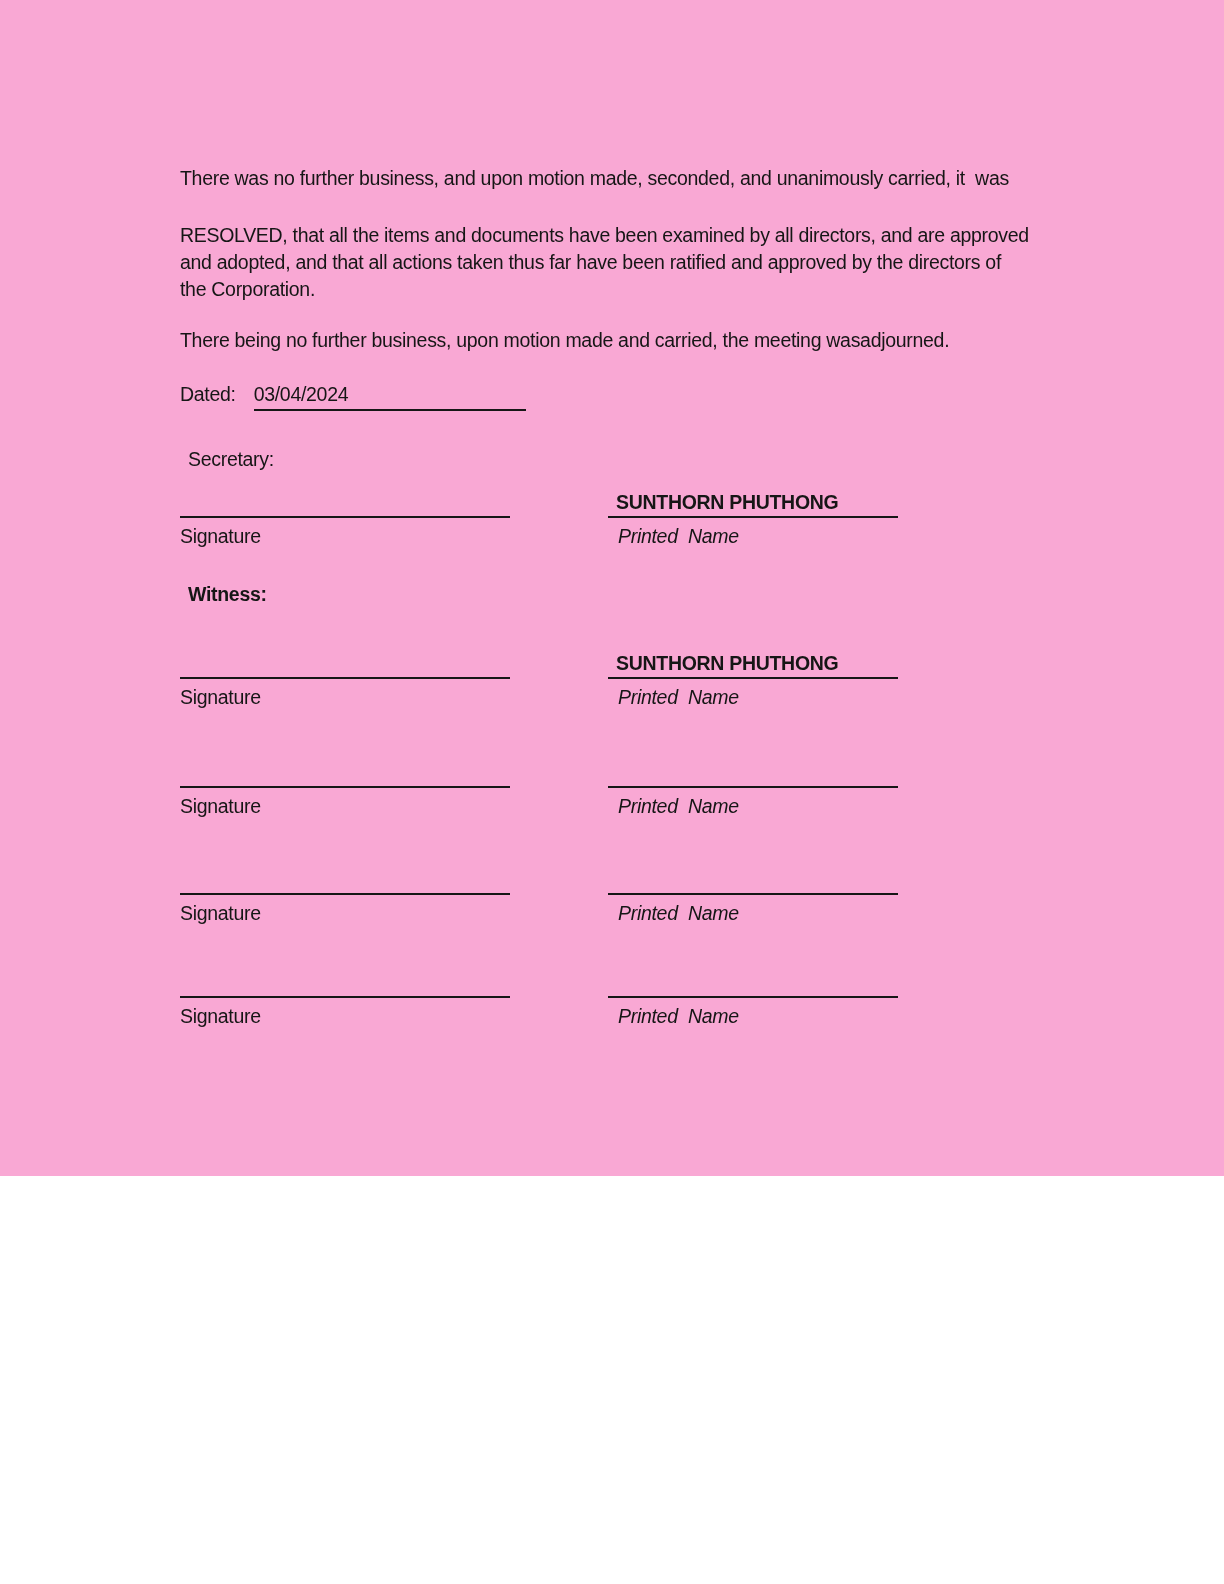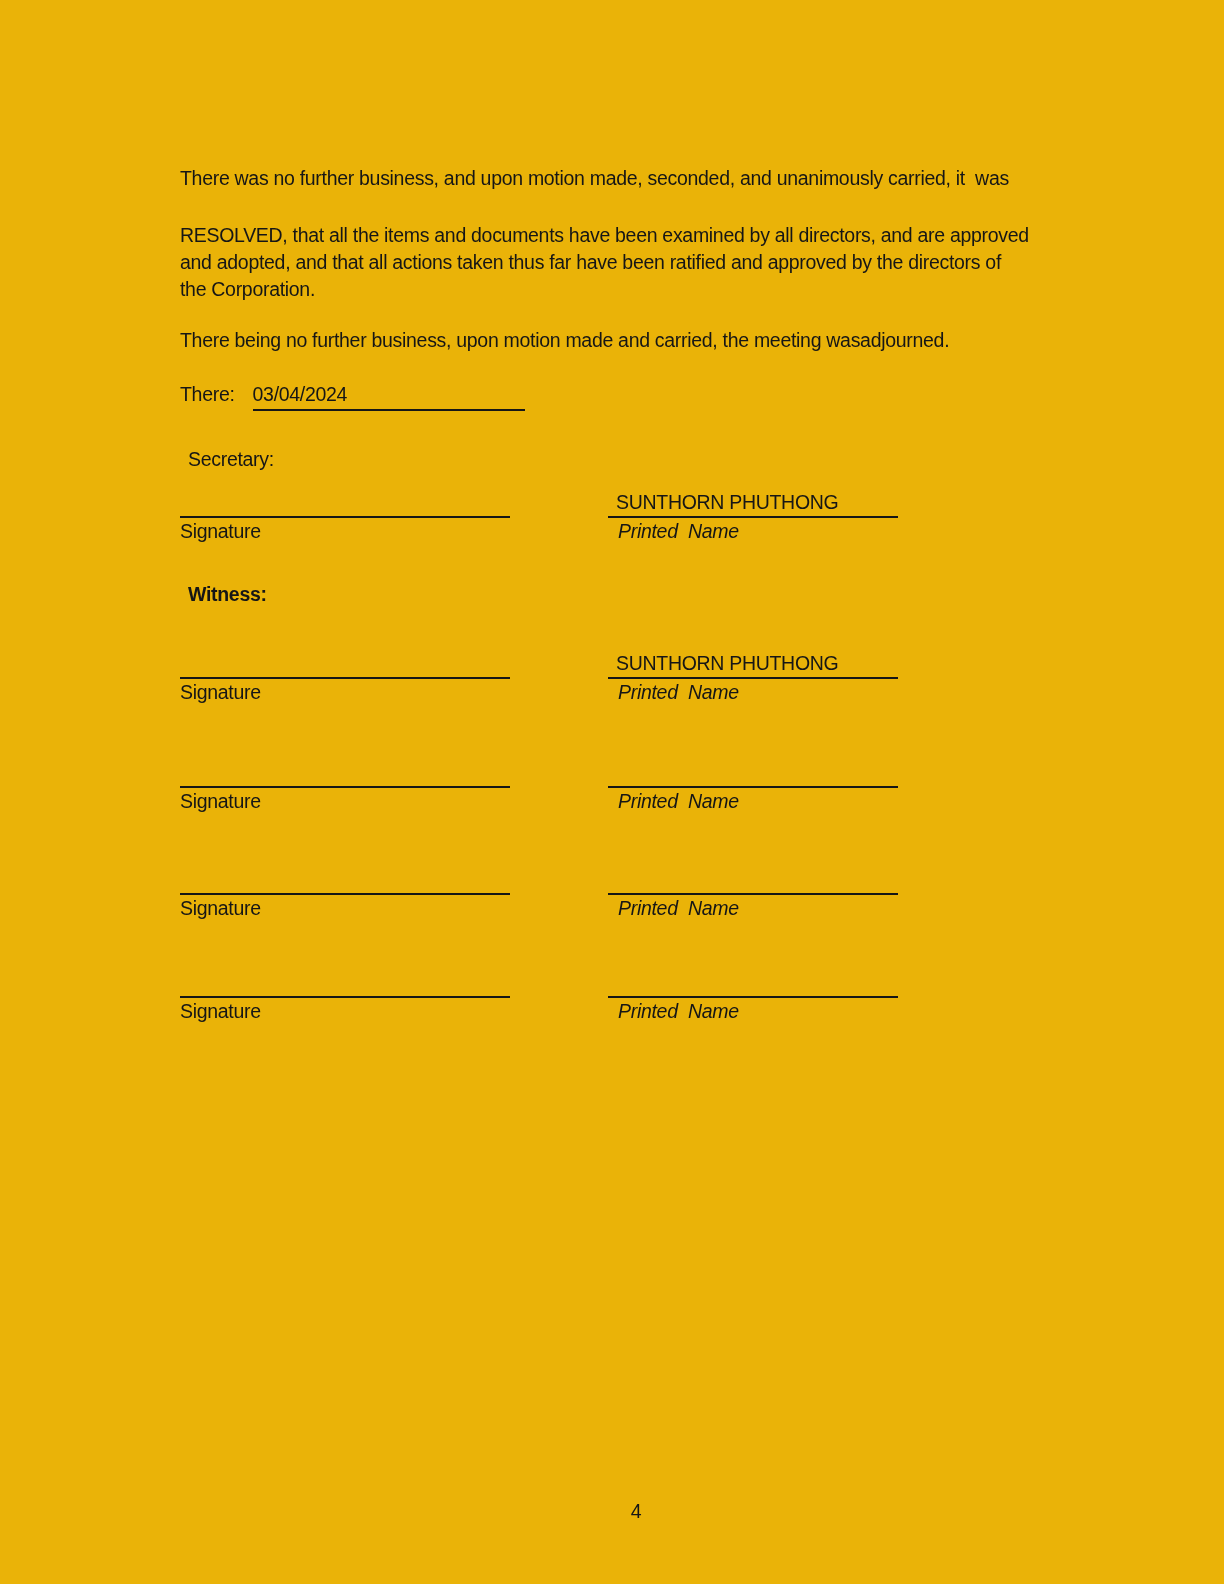--- a/index.html
+++ b/index.html
@@ -3,22 +3,22 @@
 <meta charset="utf-8">
 <style>
   html, body {
     margin: 0;
     padding: 0;
     background: #ffffff;
   }
   .page {
     position: relative;
     width: 1224px;
-    height: 1584px;
-    background: #eab308;
+    height: 1176px;
+    background: #f9a8d4;
     font-family: "Liberation Sans", "DejaVu Sans", sans-serif;
     font-size: 19.5px;
     line-height: 27px;
     letter-spacing: -0.3px;
     color: #161616;
     overflow: hidden;
   }
   [data-bind] { white-space: pre-wrap; }
 
   .para {
@@ -70,23 +70,23 @@
   .sig-col-left  { width: 330px; }
   .sig-col-right { width: 290px; }
 
   .sig-line-row {
     height: 26px;
     border-bottom: 2px solid #161616;
     display: flex;
     align-items: flex-end;
     box-sizing: content-box;
   }
-  .sig-col-right .sig-line-row { padding-left: 8px; width: 282px; }
+  .sig-col-right .sig-line-row { padding-left: 8px; width: 282px; font-weight: bold; }
 
-  .sig-label { }
+  .sig-label { margin-top: 5px; }
   .sig-col-right .sig-label { padding-left: 10px; font-style: italic; }
 
   .page-number {
     position: absolute;
     left: 180px;
     top: 1498px;
     width: 912px;
     text-align: center;
   }
 </style>
@@ -97,21 +97,21 @@
 
   <p class="para para-closing" data-bind="document.paragraphs.closing">There was no further business, and upon motion made, seconded, and unanimously carried, it  was</p>
 
   <p class="para para-resolved" data-bind="document.paragraphs.resolved">RESOLVED, that all the items and documents have been examined by all directors, and are approved
 and adopted, and that all actions taken thus far have been ratified and approved by the directors of
 the Corporation.</p>
 
   <p class="para para-adjourned" data-bind="document.paragraphs.adjourned">There being no further business, upon motion made and carried, the meeting wasadjourned.</p>
 
   <div class="dated-row">
-    <span class="dated-label" data-bind="document.dated.label">There:</span><span class="dated-value" data-bind="document.dated.value">03/04/2024</span>
+    <span class="dated-label" data-bind="document.dated.label">Dated:</span><span class="dated-value" data-bind="document.dated.value">03/04/2024</span>
   </div>
 
   <p class="heading heading-secretary" data-bind="signatures.secretary_heading">Secretary:</p>
 
   <div class="sig-block sig-block-1">
     <div class="sig-col-left">
       <div class="sig-line-row"></div>
       <div class="sig-label" data-bind="signatures.blocks.0.signature_label">Signature</div>
     </div>
     <div class="sig-col-right">

